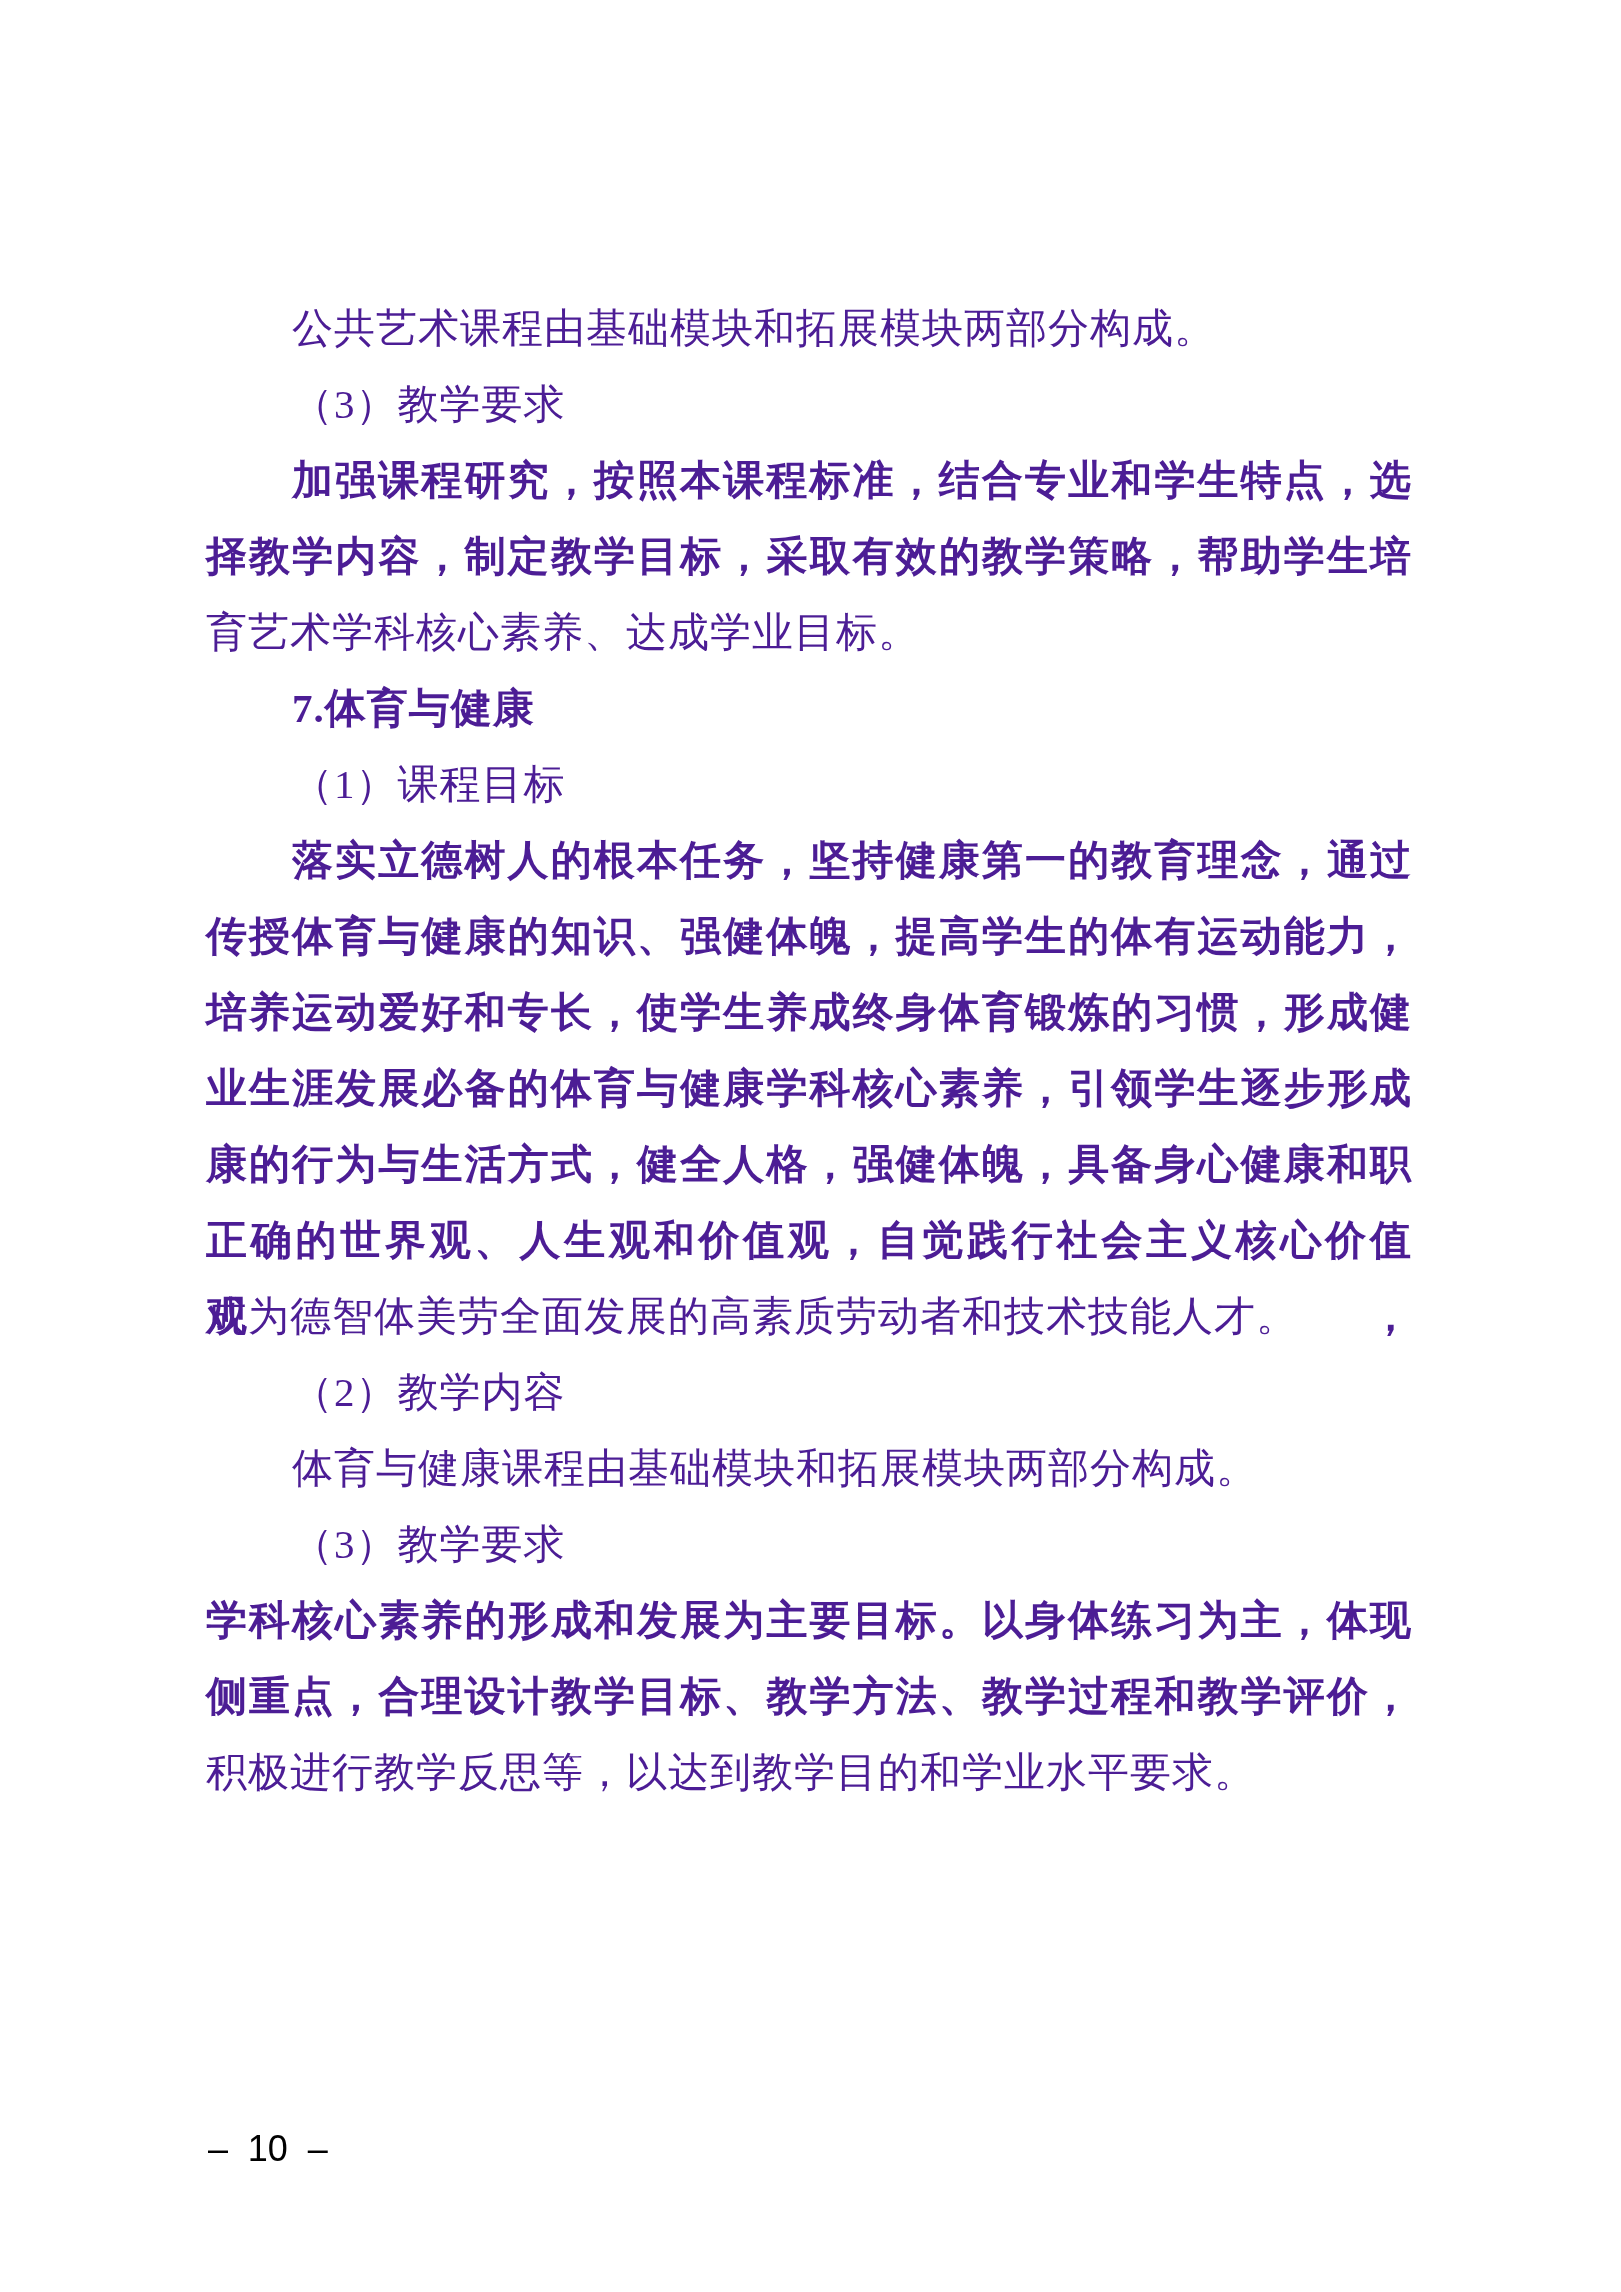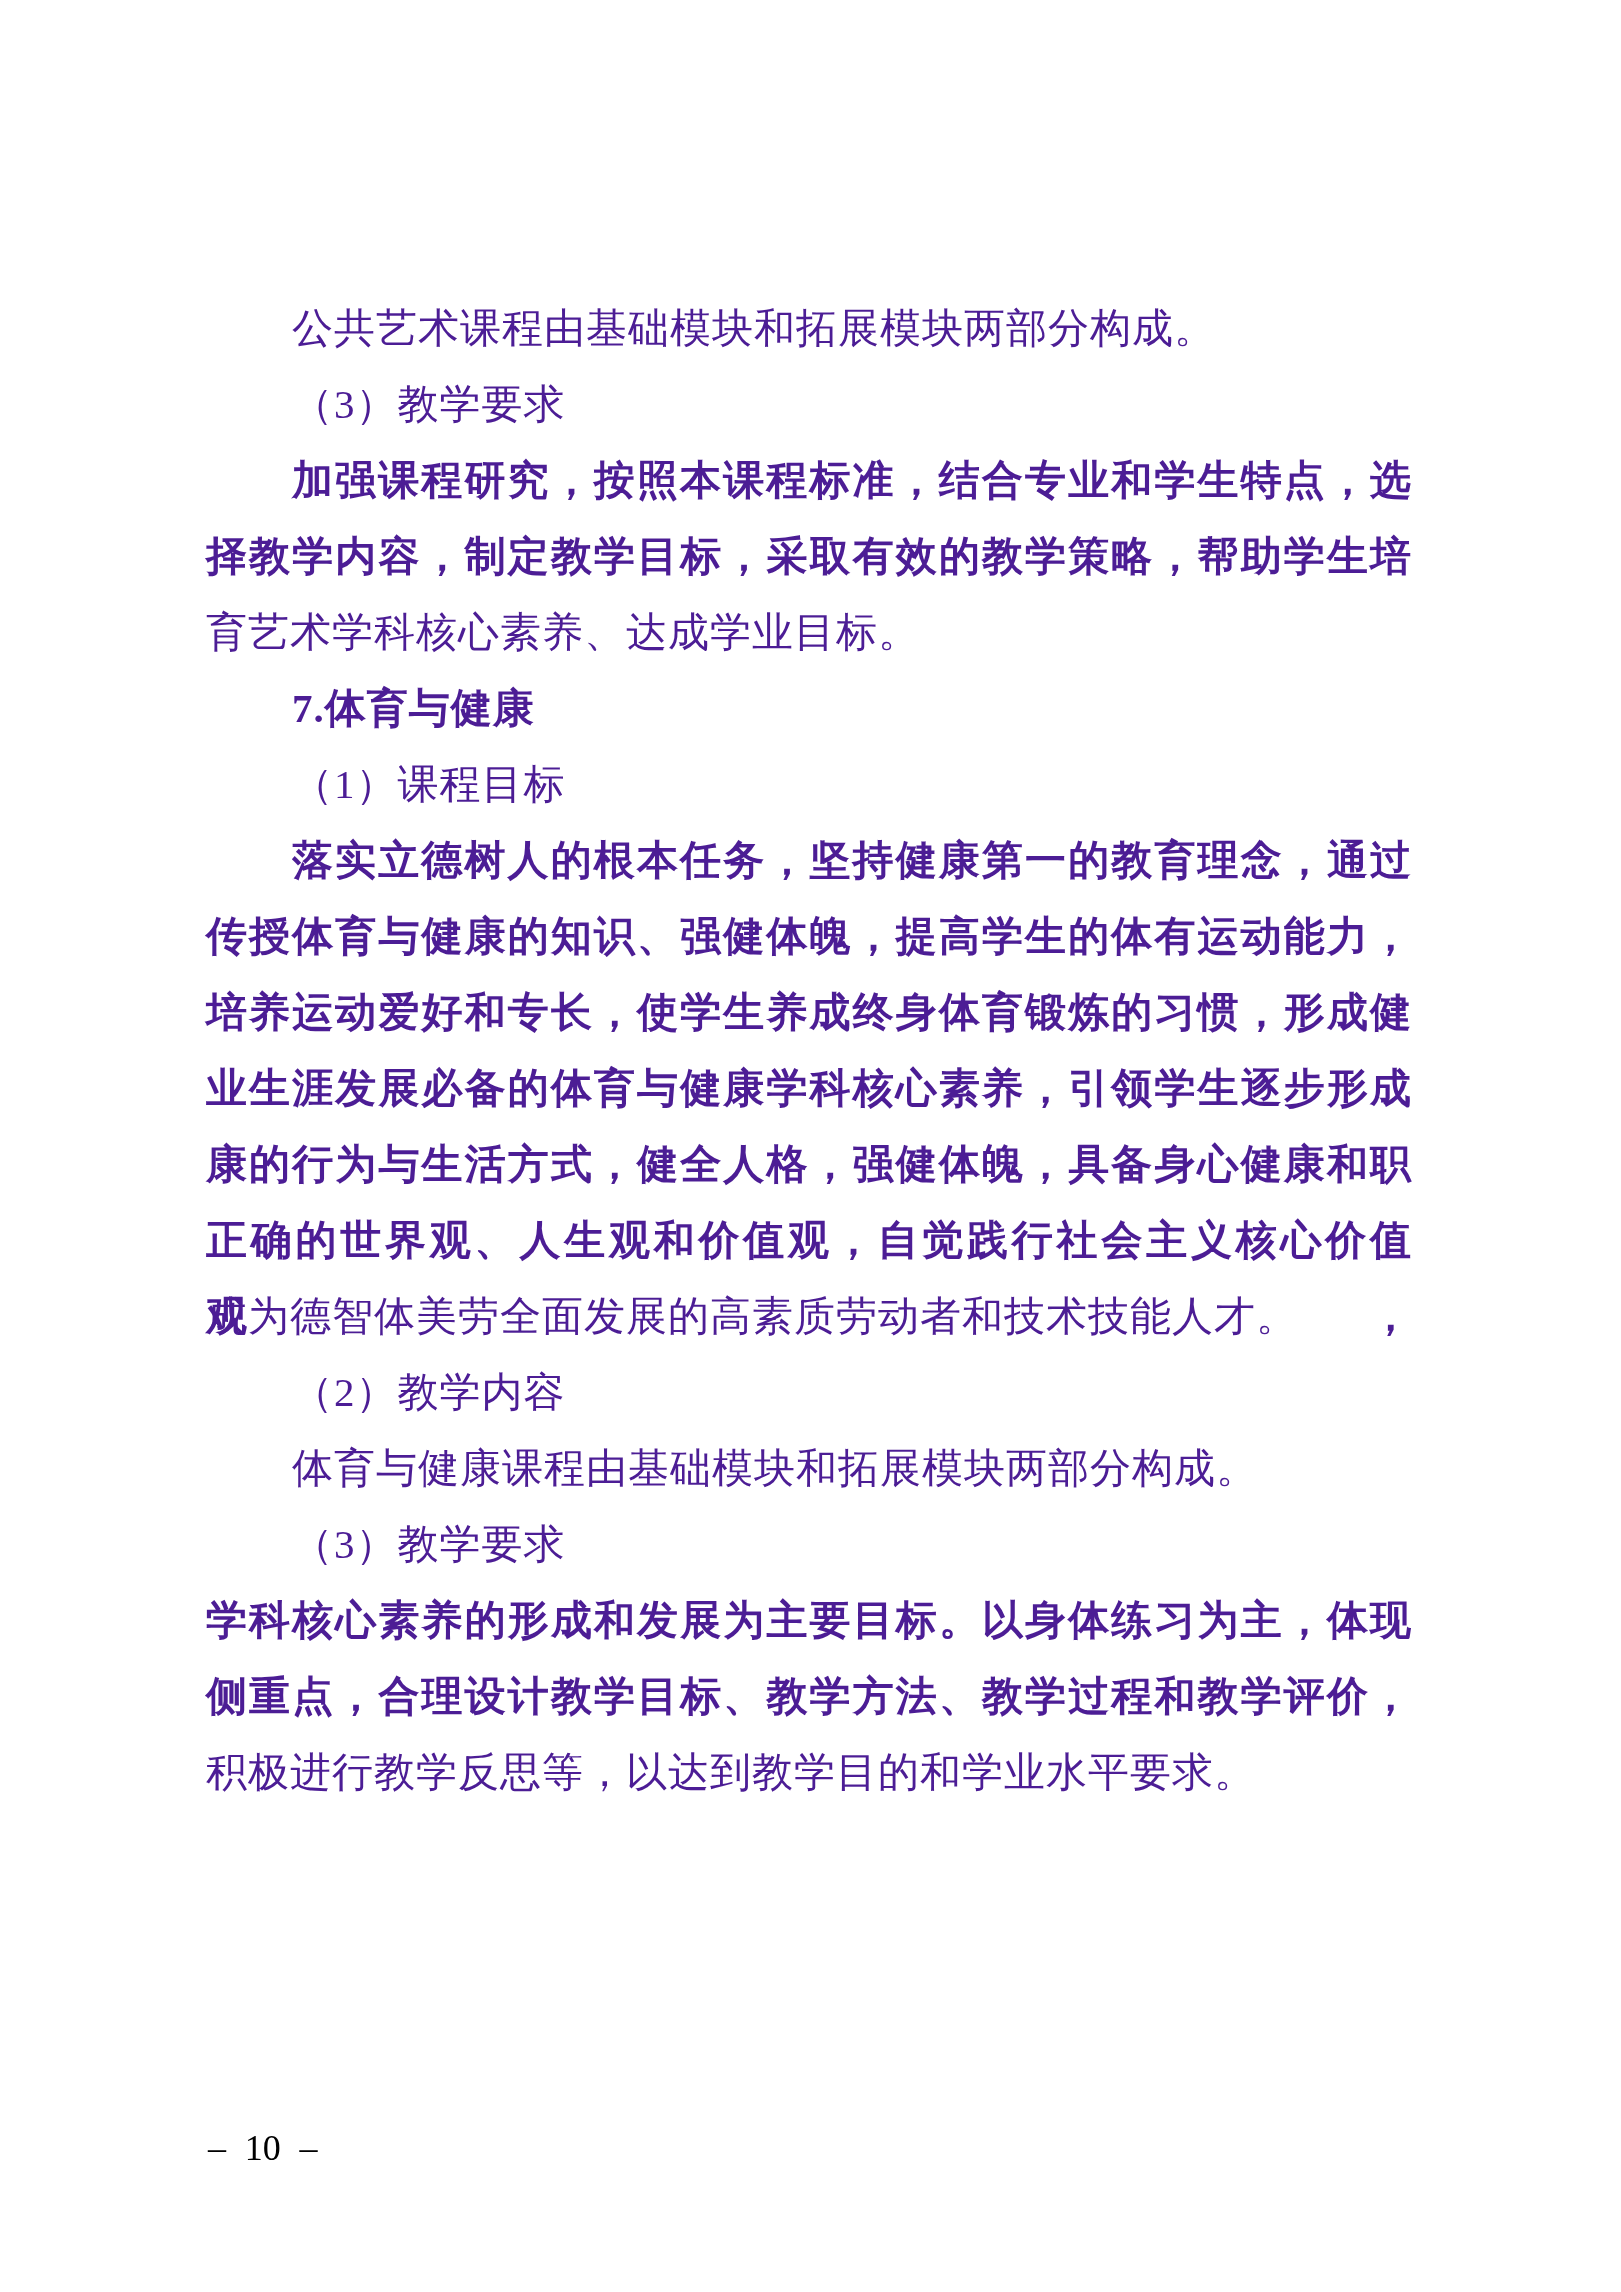--- a/index.html
+++ b/index.html
@@ -37,21 +37,21 @@
   }
   .bold { font-weight: 700; }
   .page-number {
     position: absolute;
     left: 208px;
     top: 2127px;
     font-size: 36px;
     line-height: 43px;
     word-spacing: 9.8px;
     color: #000000;
-    font-family: Liberation Serif, serif;
+    font-family: Liberation Sans, sans-serif;
   }
 </style>
 </head>
 <body>
 
 <div class="page">
   <div class="text-block">
     <div class="line indent">公共艺术课程由基础模块和拓展模块两部分构成。</div>
     <div class="line indent">（3）教学要求</div>
     <div class="line indent justify">加强课程研究，按照本课程标准，结合专业和学生特点，选</div>

